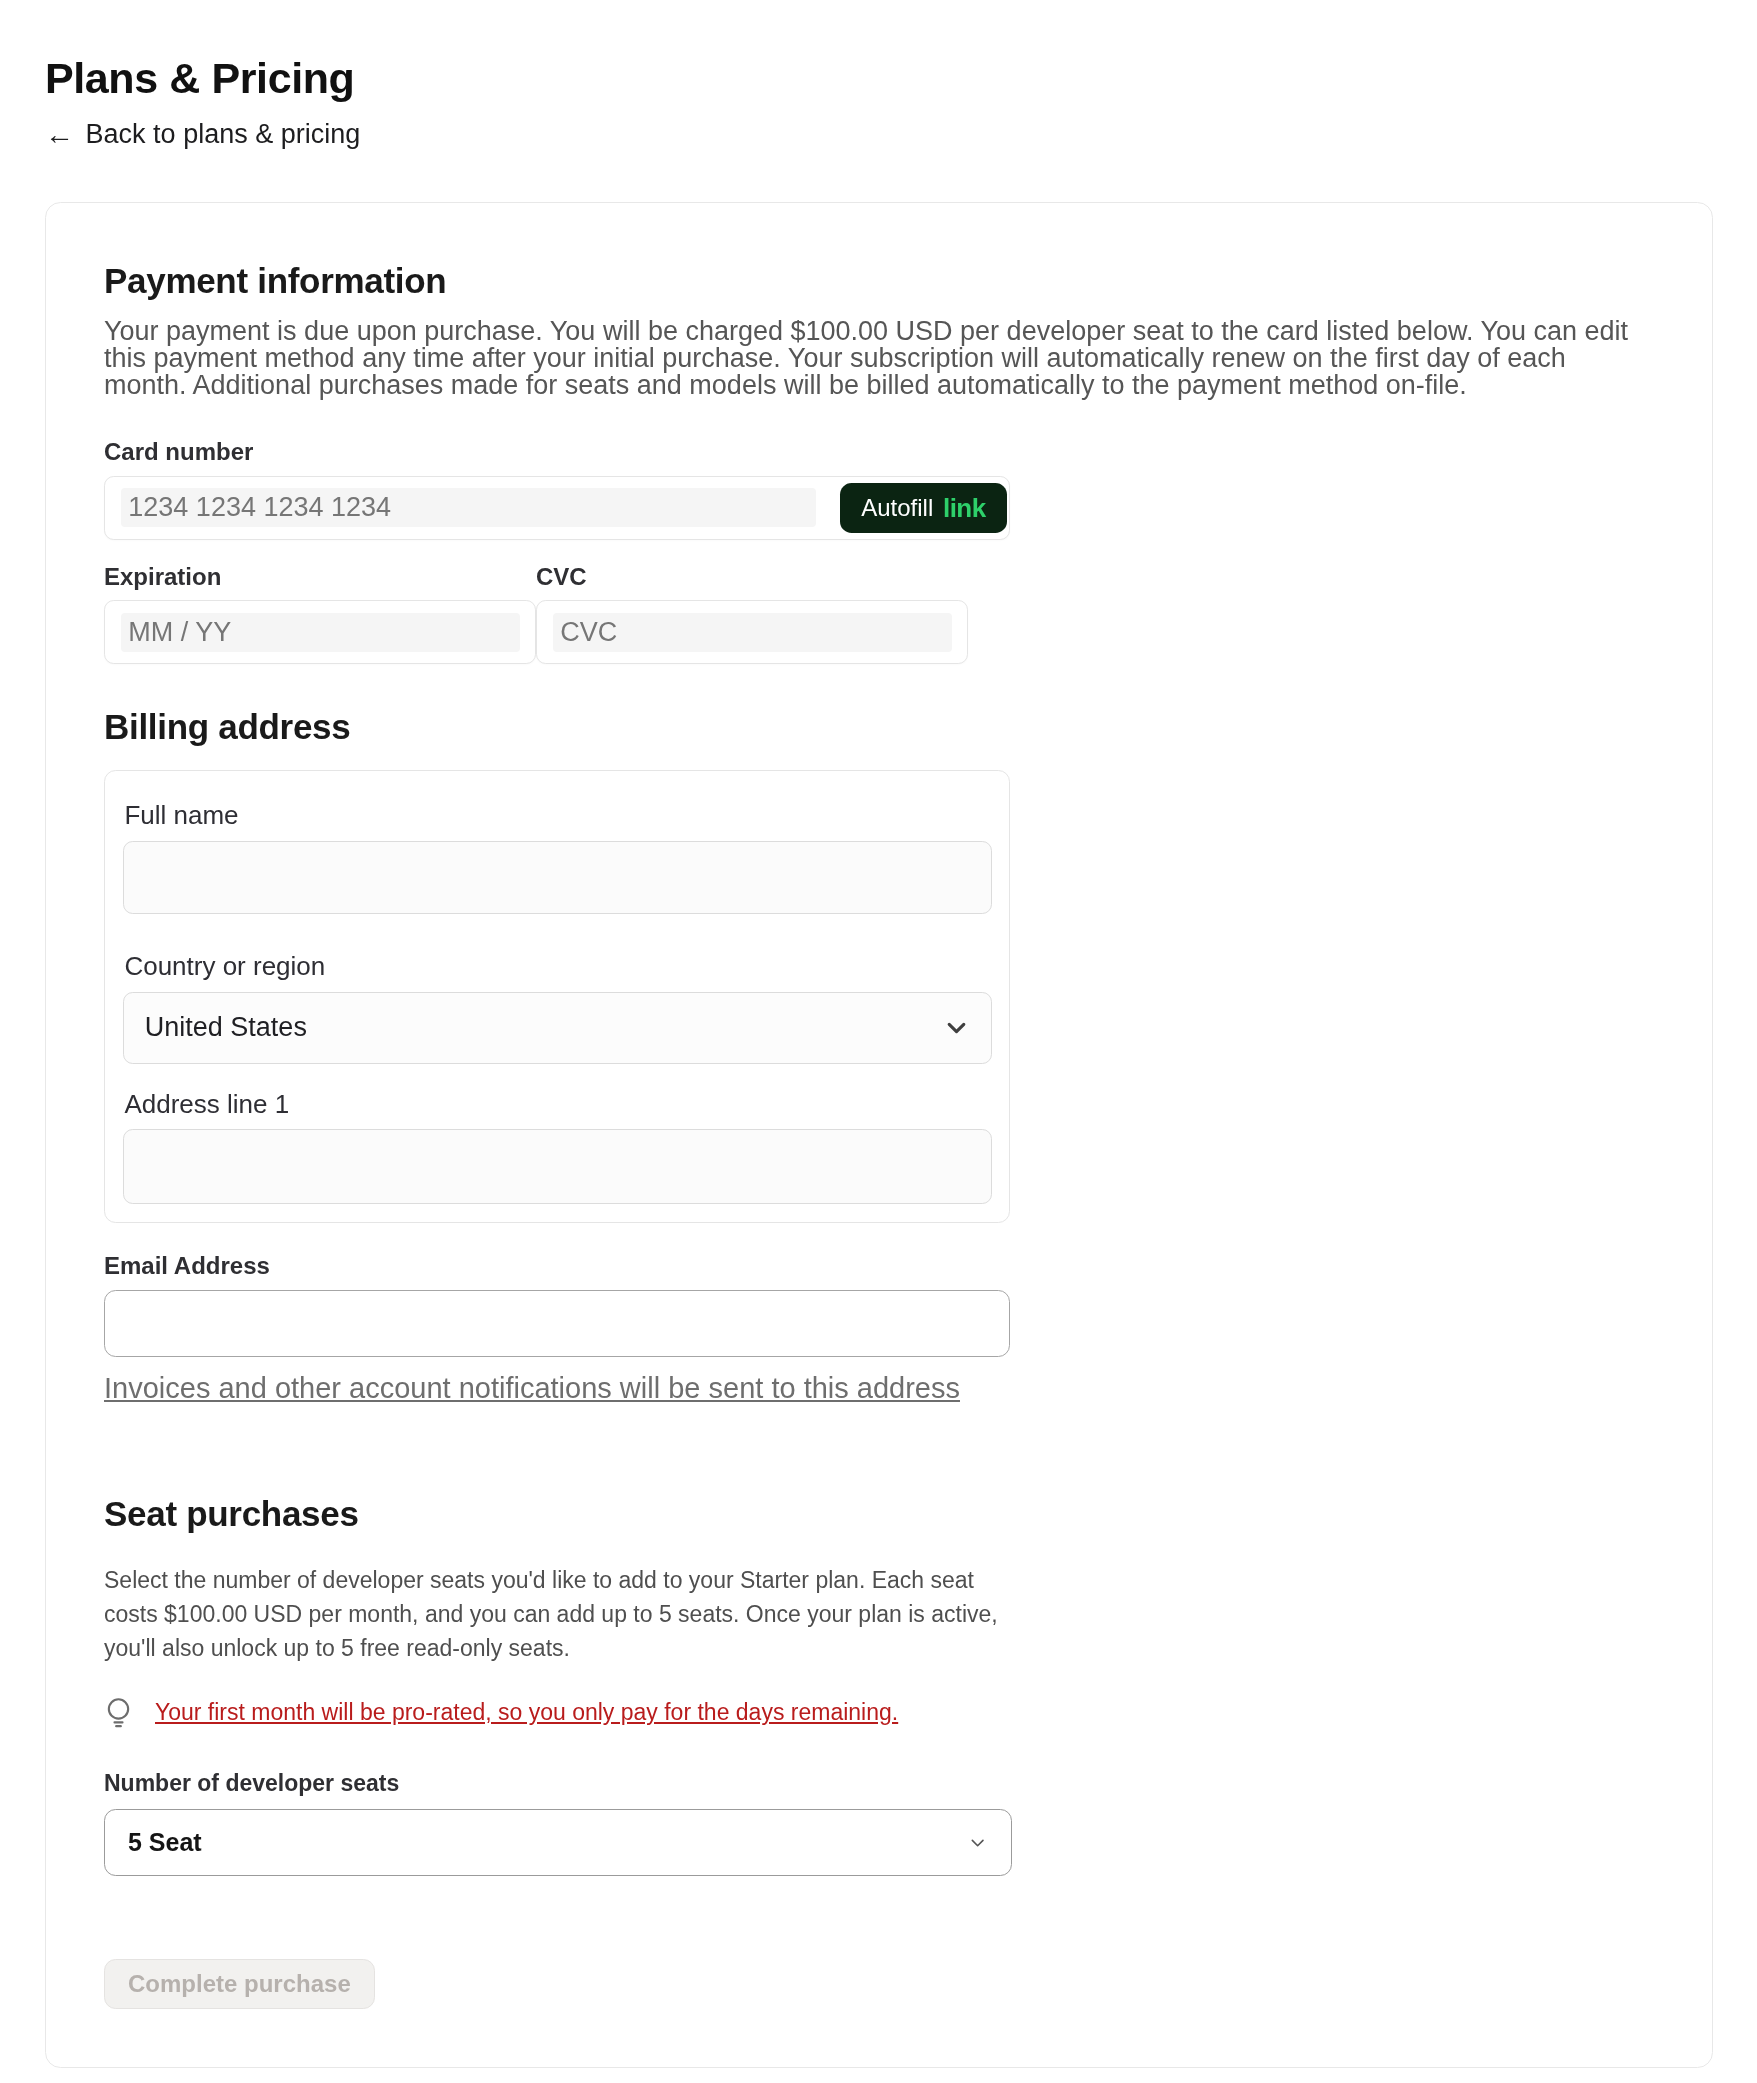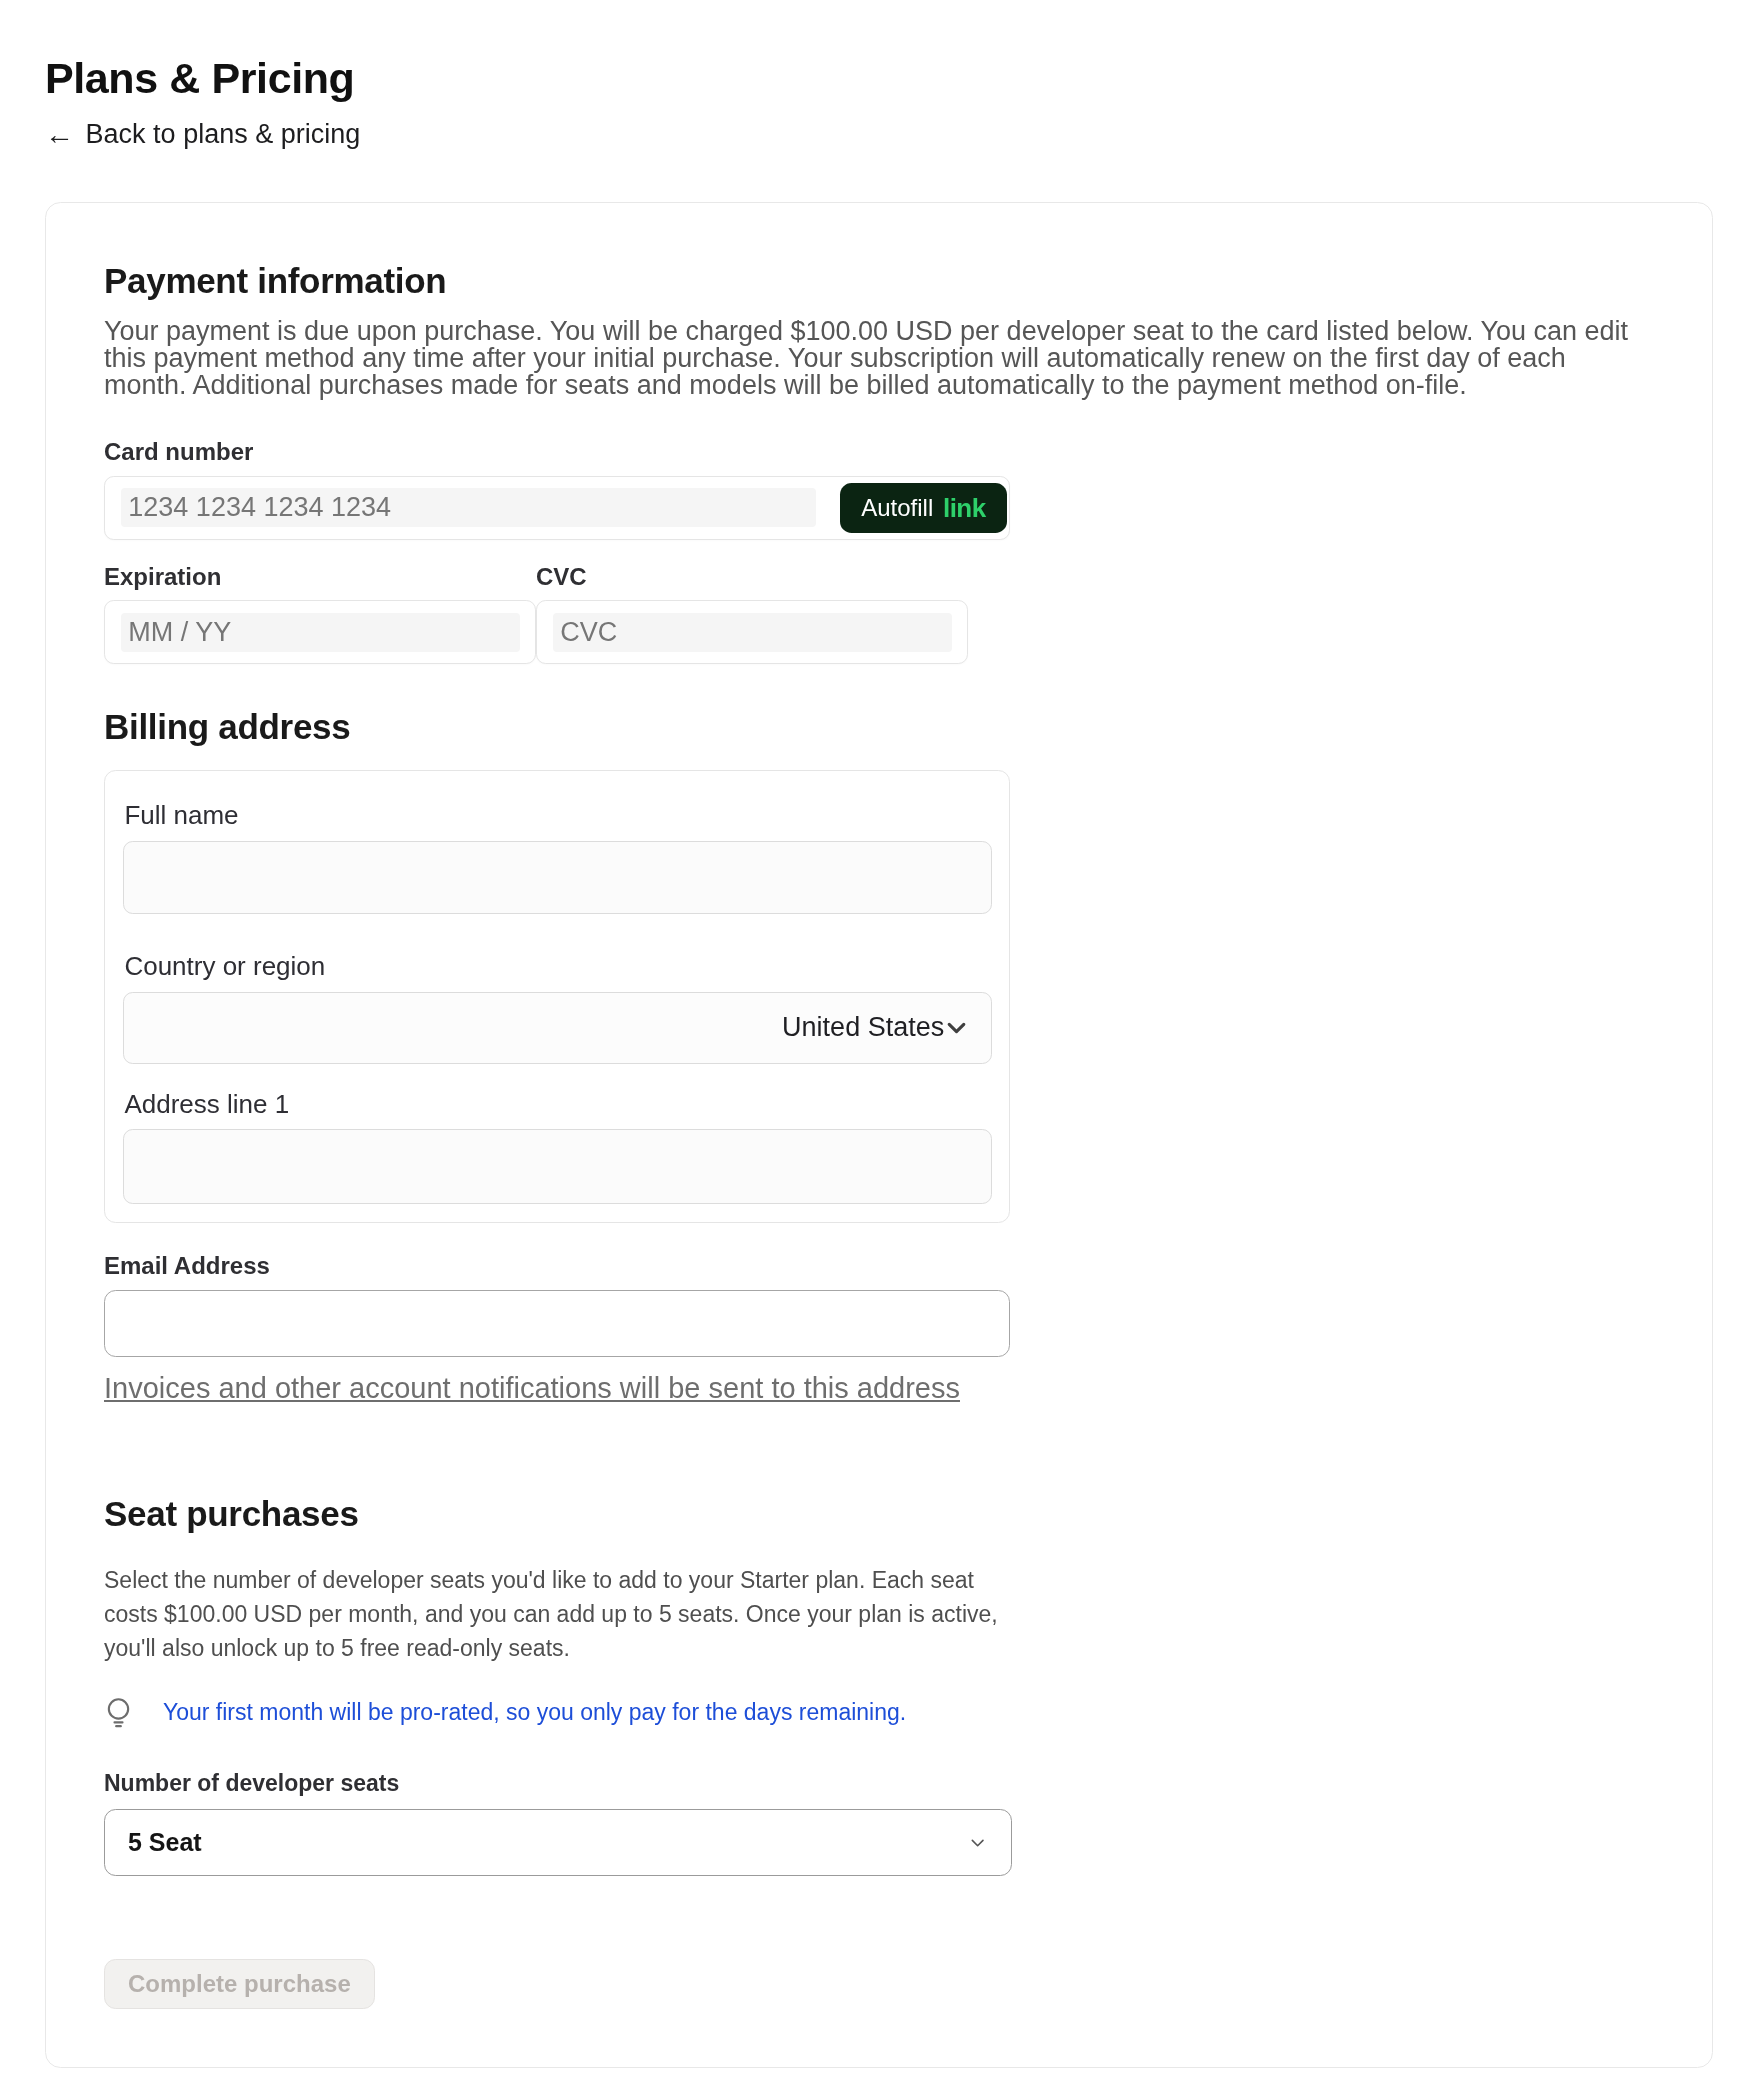--- a/index.html
+++ b/index.html
@@ -138,21 +138,21 @@
   .inner-gap { margin-top: 37px; }
   .inner-gap-sm { margin-top: 25px; }
   .select-box {
     width: 100%;
     height: 72px;
     border: 1.5px solid #dcdcdc;
     border-radius: 9.7px;
     background: #fcfcfc;
     display: flex;
     align-items: center;
-    justify-content: flex-end;
+    justify-content: space-between;
     padding: 0 21.3px;
     font-size: 27px;
     color: #1f1f23;
     cursor: pointer;
   }
   .addr-input { height: 75px; }
 
   .email-group { margin-top: 29px; width: 906px; }
   .email-input {
     width: 100%;
@@ -177,23 +177,24 @@
     margin-top: 29px;
     font-size: 23px;
     line-height: 34px;
     color: #4f4f4f;
     max-width: 912px;
   }
   .tip-row {
     margin-top: 31px;
     display: flex;
     align-items: center;
-    gap: 30px;
+    gap: 22px;
     font-size: 23px;
-    color: #1d4ed8;
+    color: #b91c1c;
+    text-decoration: underline;
   }
   .seat-label { margin-top: 41px; font-size: 23px; }
   .seat-select {
     margin-top: 11.6px;
     width: 908px;
     height: 67px;
     border: 1.5px solid #9b9b9b;
     border-radius: 11.6px;
     background: #ffffff;
     display: flex;

